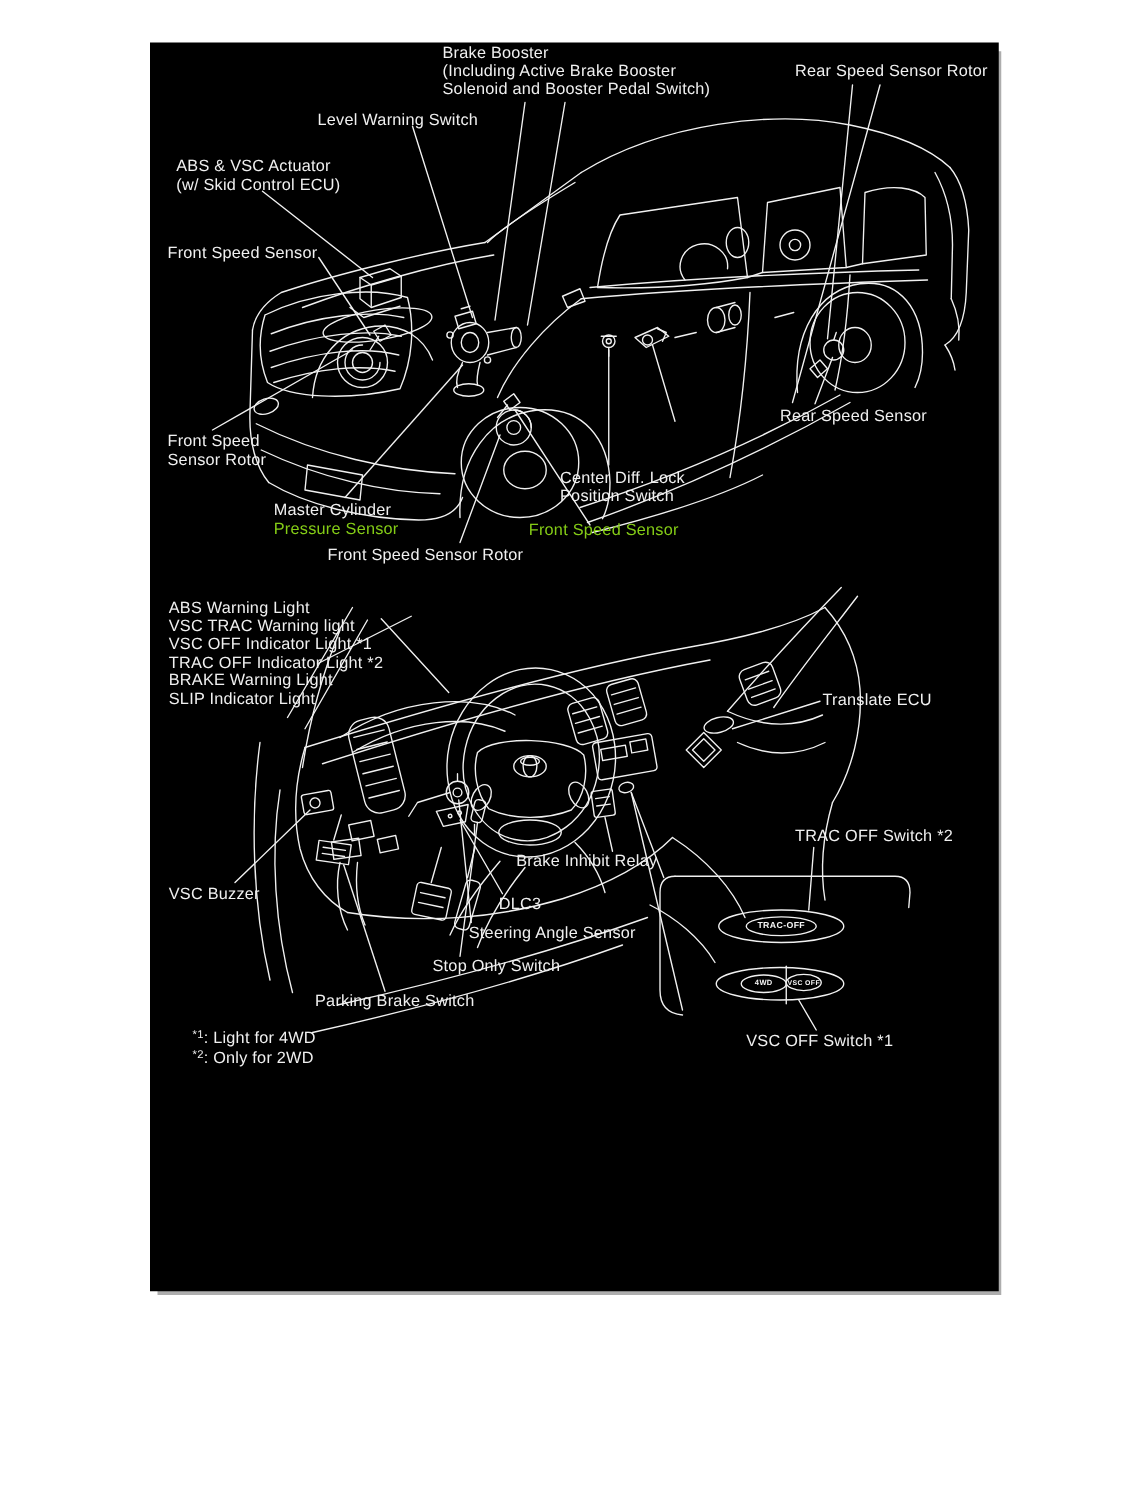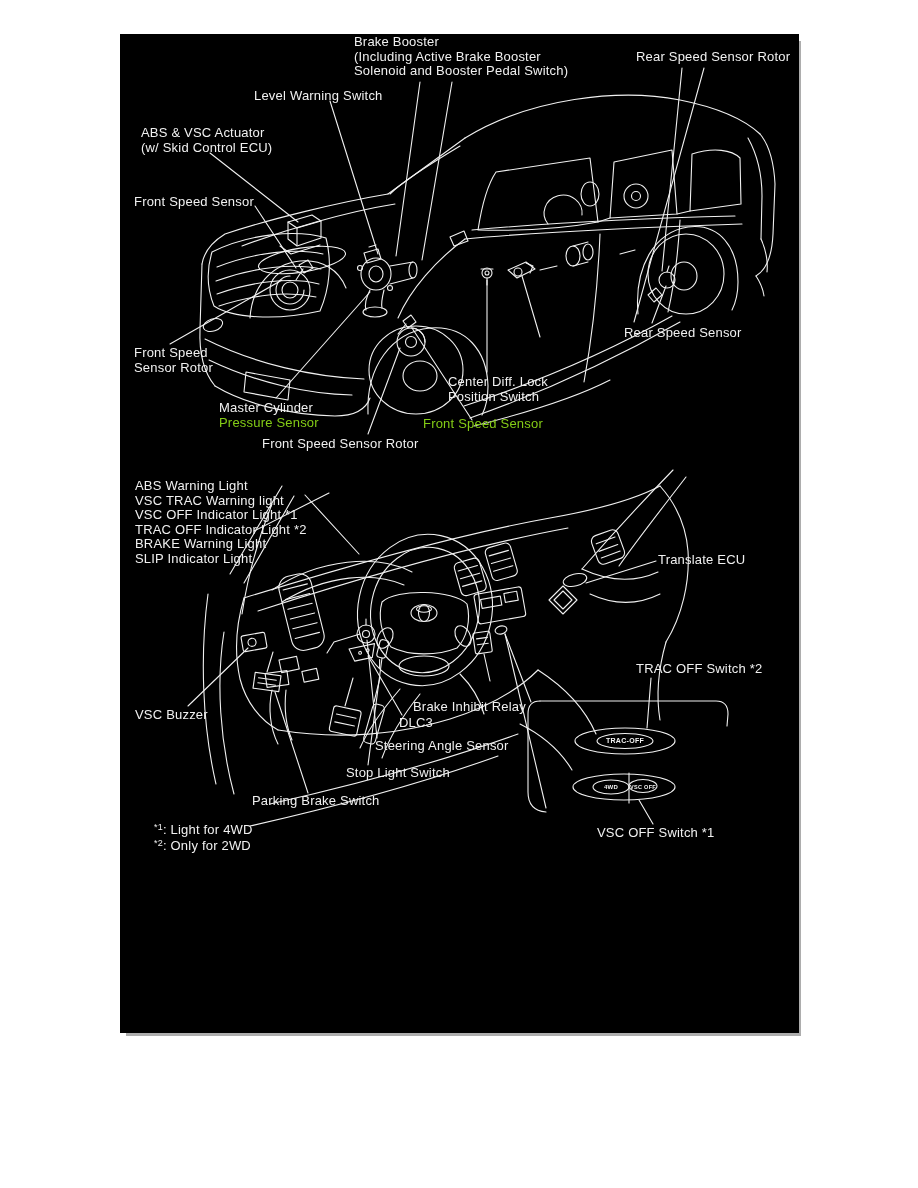--- a/index.html
+++ b/index.html
@@ -335,25 +335,25 @@
     <div class="lbl faded" style="left:303px; top:383px;">Front Speed Sensor</div>
     <div class="lbl" style="left:142px; top:403px;">Front Speed Sensor Rotor</div>
     <div class="lbl" style="left:15px;  top:422px;margin-top:23px;">ABS Warning Light
 VSC TRAC Warning light
 VSC OFF Indicator Light *1
 TRAC OFF Indicator Light *2
 BRAKE Warning Light
 SLIP Indicator Light</div>
     <div class="lbl" style="left:538px; top:519px;">Translate ECU</div>
     <div class="lbl" style="left:516px; top:628px;">TRAC OFF Switch *2</div>
-    <div class="lbl" style="left:293px; top:648px;margin-top:18px;">Brake Inhibit Relay</div>
+    <div class="lbl" style="left:293px; top:648px;">Brake Inhibit Relay</div>
     <div class="lbl" style="left:15px;  top:674px;">VSC Buzzer</div>
     <div class="lbl" style="left:279px; top:682px;">DLC3</div>
     <div class="lbl" style="left:255px; top:705px;">Steering Angle Sensor</div>
-    <div class="lbl" style="left:226px; top:732px;">Stop Light Switch</div>
+    <div class="lbl" style="left:226px; top:732px;">Stop Only Switch</div>
     <div class="lbl" style="left:132px; top:760px;">Parking Brake Switch</div>
     <div class="lbl" style="left:477px; top:792px;text-align:right;">VSC OFF Switch *1</div>
 
     <div class="lbl footnote" style="left:34px; top:786px;"><span class="sup">*1</span><span>: Light for 4WD</span></div>
     <div class="lbl footnote" style="left:34px; top:802px;"><span class="sup">*2</span><span>: Only for 2WD</span></div>
 
     <div class="sw-text" style="left:470px; top:703px; width:70px; font-size:7px;">TRAC-OFF</div>
     <div class="sw-text" style="left:477px; top:750px; width:28px; font-size:6px;">4WD</div>
     <div class="sw-text" style="left:509px; top:749.5px; width:28px; font-size:5.5px;">VSC OFF</div>
   </div>

